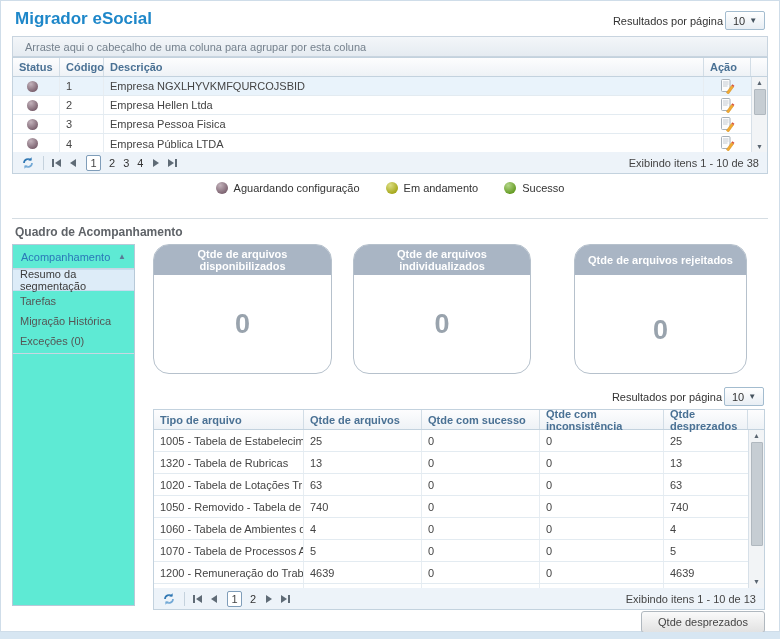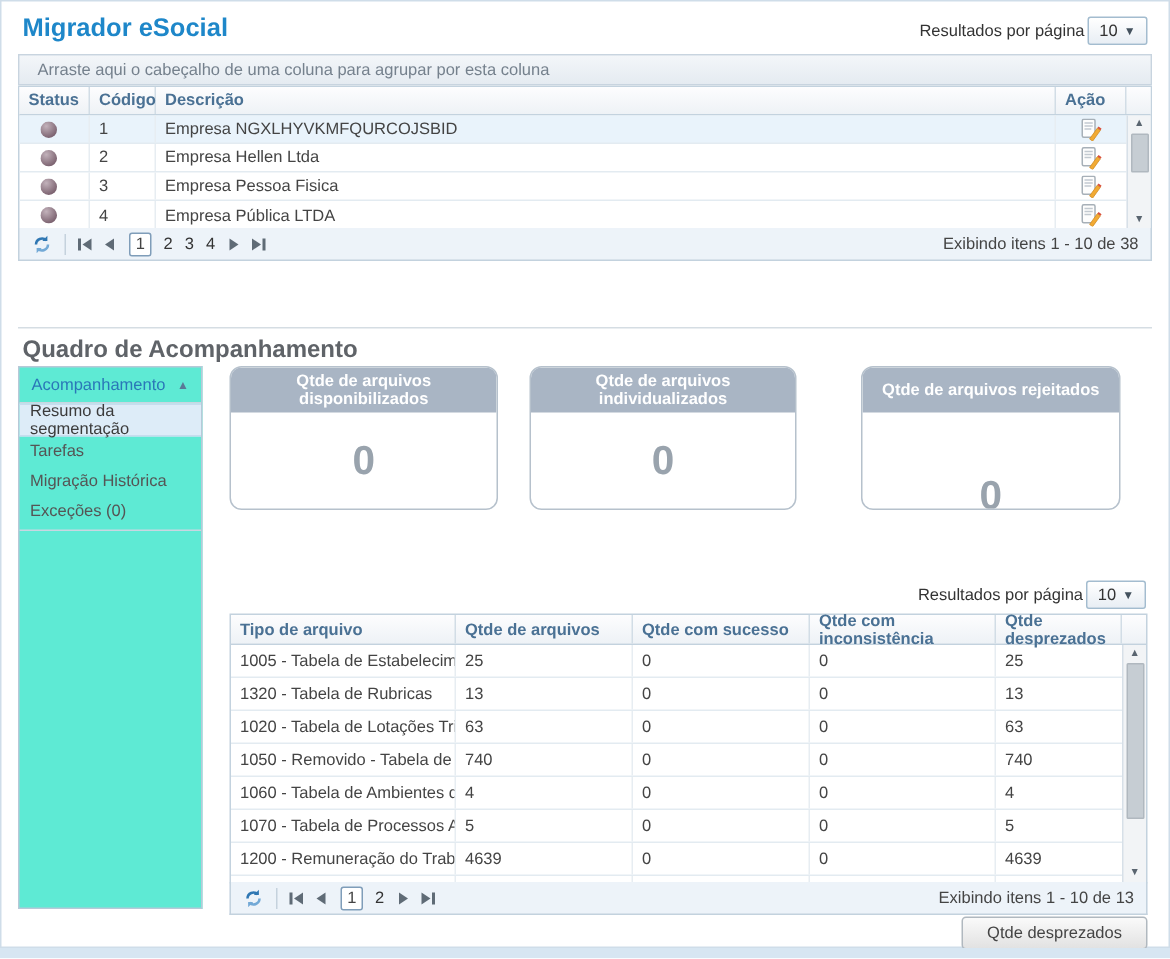--- a/index.html
+++ b/index.html
@@ -65,32 +65,32 @@
       display:flex; align-items:center; justify-content:center; padding:0 3px; }
   .pg-summary { margin-left:auto; color:#444; }
 
   .legend { position:absolute; left:0; right:0; top:181px; display:flex; justify-content:center; gap:26px;
       font-size:11px; color:#333; align-items:center; }
   .legend-item { display:flex; align-items:center; gap:6px; }
 
   .divider { position:absolute; left:11px; right:11px; top:217px; border-top:1px solid #d5dde3; }
 
   
-  .panel-title { position:absolute; left:14px; top:224px; font-size:16px; font-weight:bold; color:#5f6368; }
+  .panel-title { position:absolute; left:14px; top:224px; font-size:12px; font-weight:bold; color:#5f6368; }
 
   .sidebar { position:absolute; left:11px; top:243px; width:123px; height:362px;
       border:1px solid #b7c9d8; background:#5eead4; font-size:11px; }
   .sb-header { height:24px; display:flex; align-items:center; justify-content:space-between;
       padding:0 8px; color:#2a77b8; border-bottom:1px solid #c9d6e1; cursor:pointer; }
   .sb-collapse { font-size:8px; color:#5a7a96; }
   .sb-item { height:19px; display:flex; align-items:center; padding:10px 7px; color:#555; cursor:pointer; }
   .sb-item.sel { background:#ddecf8; border-top:1px solid #c7dcee; border-bottom:1px solid #c7dcee; color:#3b3b3b; }
   .sb-list { border-bottom:1px solid #c9d6e1; padding-bottom:2px; }
 
-  .card { position:absolute; top:243px; height:96px; border:1px solid #b6c1cc; border-radius:8px;
+  .card { position:absolute; top:243px; height:130px; border:1px solid #b6c1cc; border-radius:16px;
       background:#fff; display:flex; flex-direction:column; overflow:hidden; }
   .card1 { left:152px; width:179px; }
   .card2 { left:352px; width:178px; }
   .card3 { left:573px; width:173px;gap:40px; }
   .card-header { height:30px; flex:none; background:#a9b5c4; color:#fff; font-size:11px; font-weight:bold;
       display:flex; align-items:center; justify-content:center; text-align:center; padding:0 6px; }
   .card-body { flex:1; display:flex; align-items:center; justify-content:center; }
   .card-value { font-size:27px; font-weight:bold; color:#99a3ad; }
   .card-footer { height:19px; flex:none; background:#a9b5c4; color:#f2f5f8; font-size:11px;
       display:flex; align-items:center; justify-content:center; cursor:pointer; }
@@ -258,20 +258,34 @@
             <span class="tri tri-r"></span>
           </span>
         <span class="pg-last">
             <span class="tri tri-r"></span>
             <span class="bar"></span>
           </span>
       </span>
       <span class="pg-summary">Exibindo itens 1 - 10 de 38</span>
     </div>
 
+    <div class="legend">
+      <span class="legend-item">
+        <span class="dot dot-lg" style="background-color: rgb(145, 115, 131);"></span>
+        <span>Aguardando configuração</span>
+      </span>
+      <span class="legend-item">
+        <span class="dot dot-lg" style="background-color: rgb(192, 195, 29);"></span>
+        <span>Em andamento</span>
+      </span>
+      <span class="legend-item">
+        <span class="dot dot-lg" style="background-color: rgb(116, 180, 38);"></span>
+        <span>Sucesso</span>
+      </span>
+    </div>
 
     <div class="divider"></div>
 
     <div class="panel-title">Quadro de Acompanhamento</div>
 
     <div class="sidebar">
       <div class="sb-header">
         <span>Acompanhamento</span>
         <span class="sb-collapse">▲</span>
       </div>

